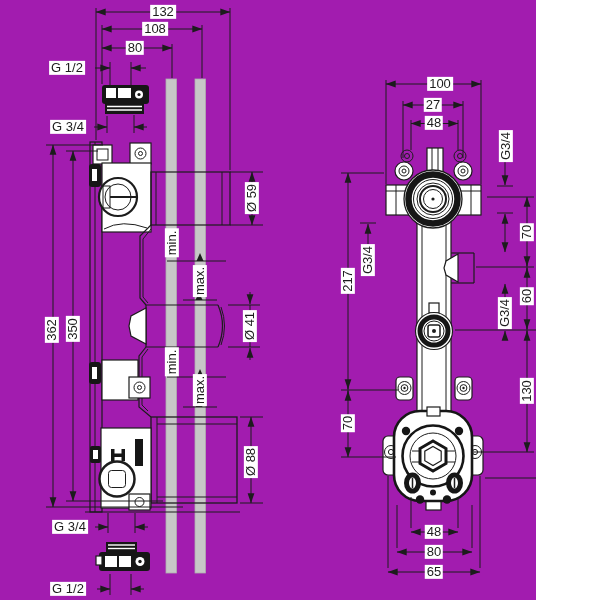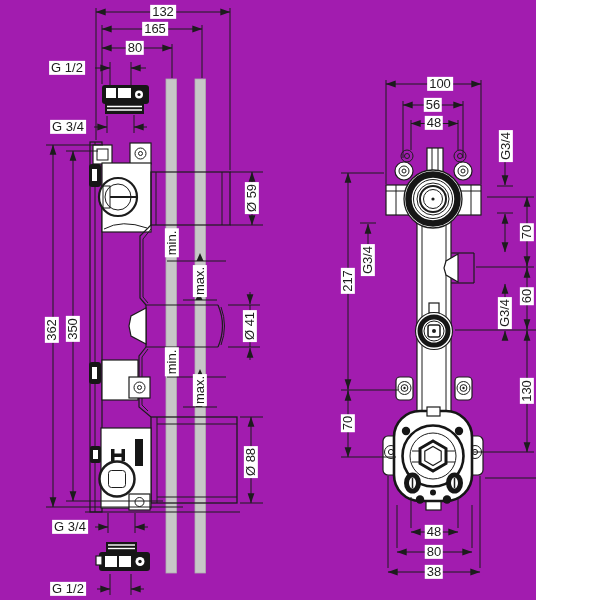--- a/index.html
+++ b/index.html
@@ -314,45 +314,45 @@
     <line x1="472" y1="505" x2="472" y2="548" class="ln"></line>
     <line x1="411" y1="497" x2="411" y2="528" class="ln"></line>
     <line x1="458" y1="497" x2="458" y2="528" class="ln"></line>
     <line x1="411" y1="532" x2="458" y2="532" class="ln" marker-start="url(#arr)" marker-end="url(#arr)"></line>
     <line x1="397" y1="552" x2="472" y2="552" class="ln" marker-start="url(#arr)" marker-end="url(#arr)"></line>
     <line x1="388" y1="572" x2="480" y2="572" class="ln" marker-start="url(#arr)" marker-end="url(#arr)"></line>
   </g>
 </svg>
 
 <span class="lbl" style="left:163px;top:12px">132</span>
-<span class="lbl" style="left:155px;top:29px">165</span>
+<span class="lbl" style="left:155px;top:29px">108</span>
 <span class="lbl" style="left:135px;top:48px">80</span>
 <span class="lbl" style="left:67px;top:68px">G 1/2</span>
 <span class="lbl" style="left:68px;top:127px">G 3/4</span>
 <span class="lbl vert" style="left:252px;top:198px">Ø 59</span>
 <span class="lbl vert" style="left:172px;top:243px">min.</span>
 <span class="lbl vert" style="left:200px;top:281px">max.</span>
 <span class="lbl vert" style="left:52px;top:330px">362</span>
 <span class="lbl vert" style="left:73px;top:329px">350</span>
 <span class="lbl vert" style="left:250px;top:326px">Ø 41</span>
 <span class="lbl vert" style="left:172px;top:362px">min.</span>
 <span class="lbl vert" style="left:200px;top:390px">max.</span>
 <span class="lbl vert" style="left:251px;top:462px">Ø 88</span>
 <span class="lbl" style="left:70px;top:527px">G 3/4</span>
 <span class="lbl" style="left:68px;top:589px">G 1/2</span>
 
 <span class="lbl" style="left:440px;top:84px">100</span>
-<span class="lbl" style="left:433px;top:105px">56</span>
+<span class="lbl" style="left:433px;top:105px">27</span>
 <span class="lbl" style="left:434px;top:123px">48</span>
 <span class="lbl vert" style="left:506px;top:146px">G3/4</span>
 <span class="lbl vert" style="left:527px;top:232px">70</span>
 <span class="lbl vert" style="left:368px;top:260px">G3/4</span>
 <span class="lbl vert" style="left:348px;top:281px">217</span>
 <span class="lbl vert" style="left:527px;top:296px">60</span>
 <span class="lbl vert" style="left:505px;top:313px">G3/4</span>
 <span class="lbl vert" style="left:527px;top:391px">130</span>
 <span class="lbl vert" style="left:547px;top:404px">153</span>
 <span class="lbl vert" style="left:348px;top:423px">70</span>
 <span class="lbl" style="left:434px;top:532px">48</span>
 <span class="lbl" style="left:434px;top:552px">80</span>
-<span class="lbl" style="left:434px;top:572px">38</span>
+<span class="lbl" style="left:434px;top:572px">65</span>
 
 </div>
 
 </body></html>

